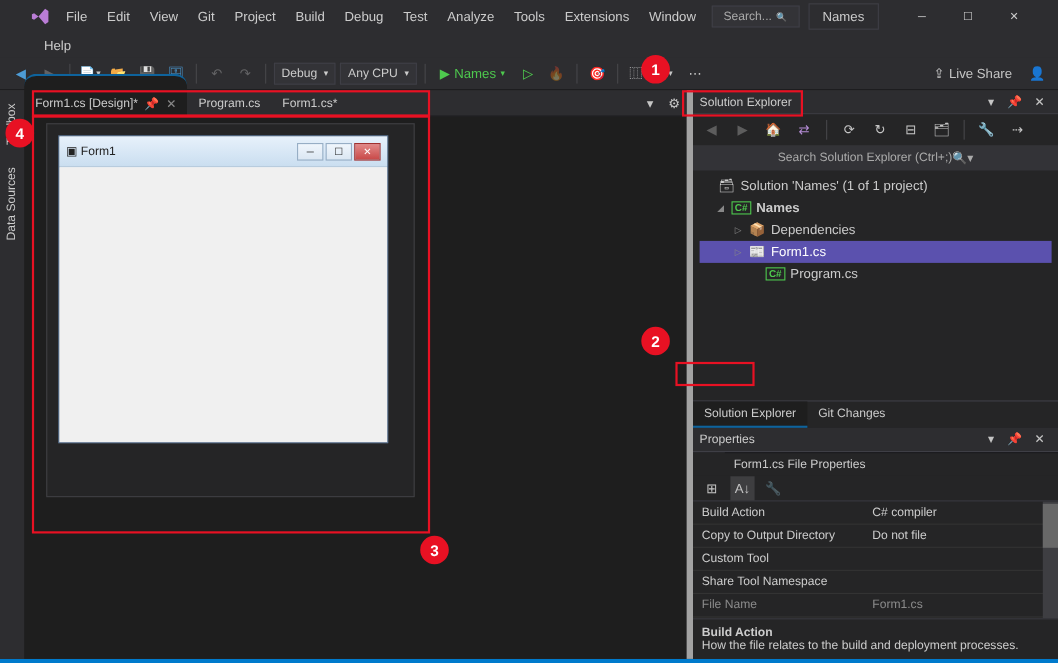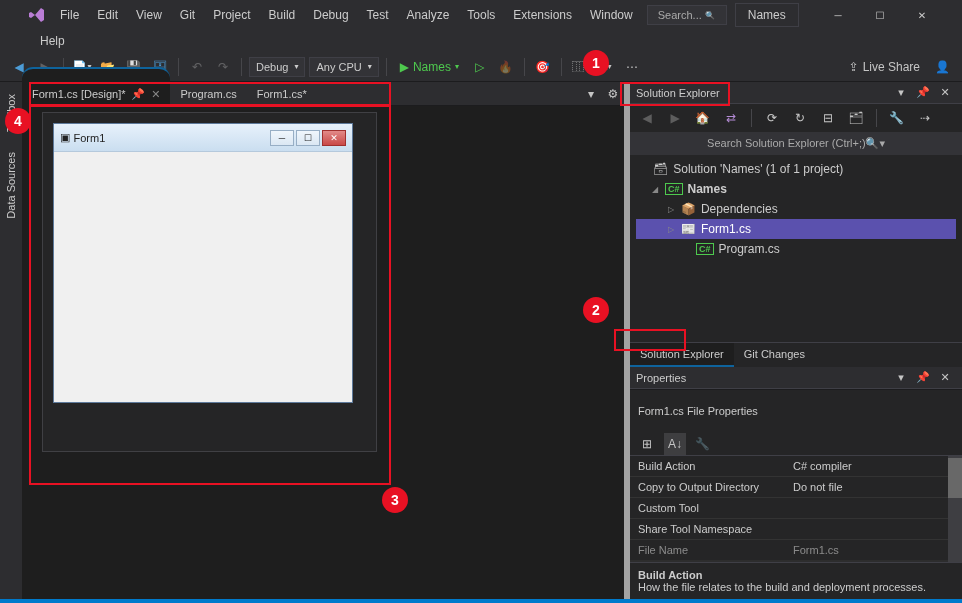--- a/index.html
+++ b/index.html
@@ -42,21 +42,21 @@
 .tree { padding: 4px 6px; font-size: 12px;}
 .tree-item { padding: 3px 4px; cursor: pointer; display: flex; align-items:center; gap: 5px;}
 .tree-item.sel { background: #5b51ae; color:#fff;}
 .indent1 { padding-left: 16px;}
 .indent2 { padding-left: 32px;}
 .cs-icon{ color:#4ec94e; font-size:9px; font-weight:bold; border:1px solid #4ec94e; padding:0 2px;}
 .caret{ color:#888; font-size:8px; width:8px; display:inline-block;}
 .btabs { display: flex; border-top: 1px solid #3f3f46;}
 .btab { padding: 5px 10px; font-size: 11px; cursor: pointer; color: #ccc;}
 .btab.active { border-bottom: 2px solid #0e639c; background: #1e1e1e;}
-.props-header { padding: 15px 8px; font-size: 11px; color: #ccc; border-top:1px solid #1c1c1e;}
+.props-header { padding: 4px 8px; font-size: 11px; color: #ccc; border-top:1px solid #1c1c1e;margin-left:29px;}
 .props-grid { background: #252526; font-size: 11px;}
 .prop-row { display: flex; border-bottom: 1px solid #333;}
 .prop-name { width: 155px; padding: 4px 8px; color:#ccc;}
 .prop-val { flex:1; padding: 4px 8px; color:#ccc;}
 .prop-desc { padding: 6px 8px; font-size: 11px; color:#ccc; border-top: 1px solid #3f3f46;}
 .statusbar { height: 24px; background: #007acc; color:#fff; display: flex; align-items:center; padding: 0 10px; font-size:12px; gap: 12px;}
 .chev-down { font-size: 8px; }
 .icon-sm { font-size: 11px;}
 .tab-close { cursor:pointer; color:#888; font-size:11px;}
 .solution-spacer{flex:1;}

